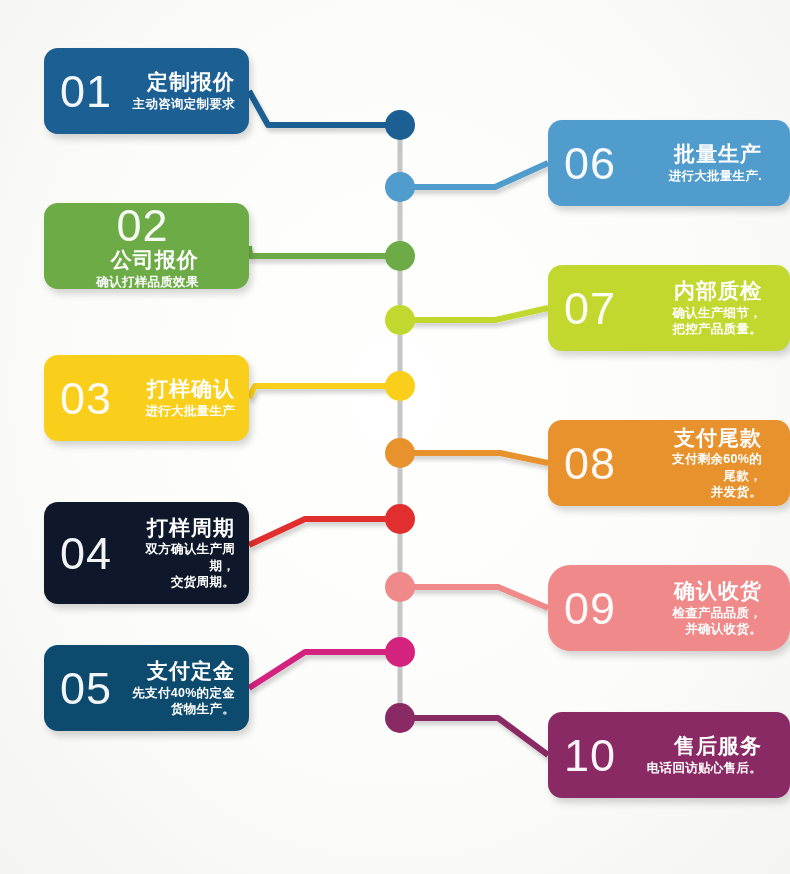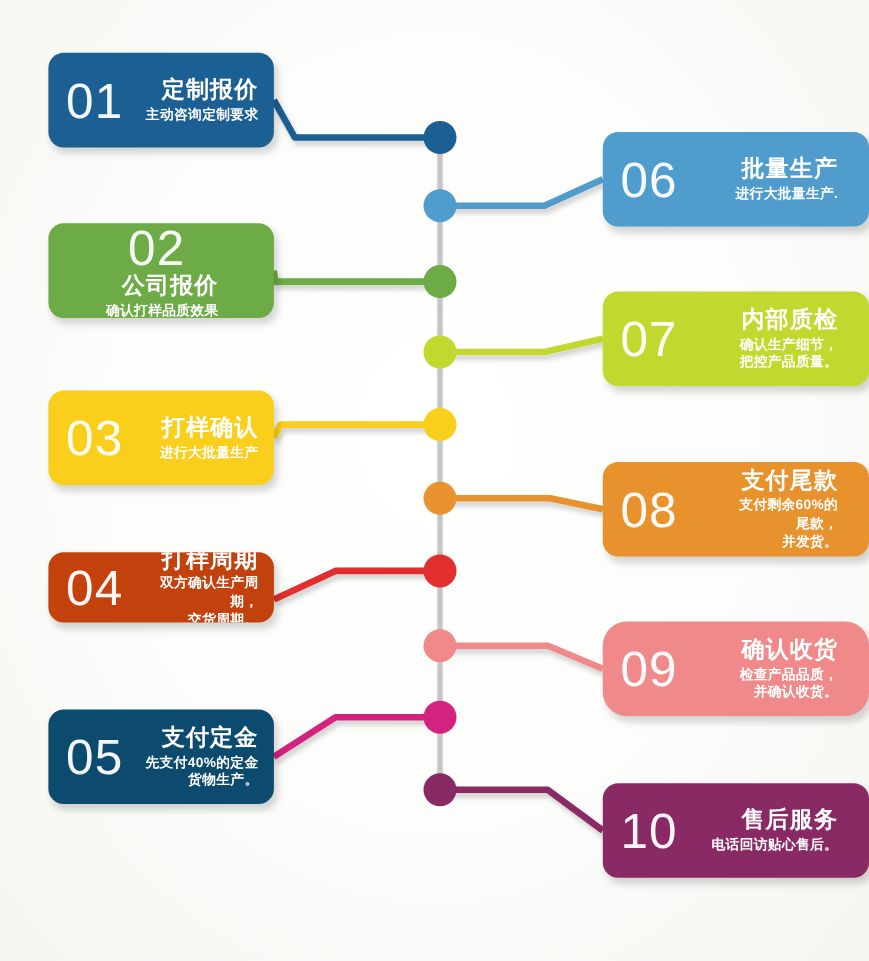--- a/index.html
+++ b/index.html
@@ -153,21 +153,21 @@
           <div class="desc">确认打样品质效果</div>
         </div>
       </div>
       <div class="card left" style="top: 355px; height: 86px; background: rgb(249, 207, 27);">
         <div class="num">03</div>
         <div class="txt">
           <div class="title">打样确认</div>
           <div class="desc">进行大批量生产</div>
         </div>
       </div>
-      <div class="card left" style="top: 502px; height: 64px; background: #c2410c;">
+      <div class="card left" style="top: 502px; height: 102px; background: #0f172a;">
         <div class="num">04</div>
         <div class="txt">
           <div class="title">打样周期</div>
           <div class="desc">双方确认生产周期，
 交货周期。</div>
         </div>
       </div>
       <div class="card left" style="top: 645px; height: 86px; background: #0c4a6e; padding-left: 16px;">
         <div class="num">05</div>
         <div class="txt">

